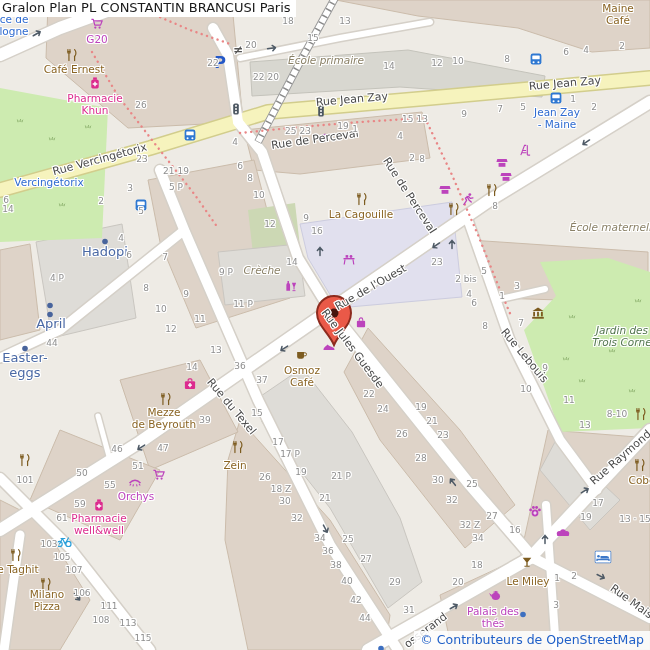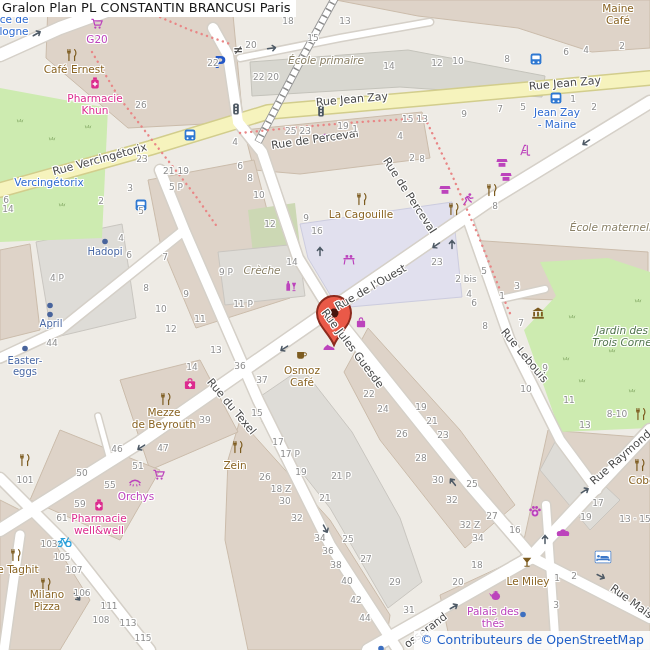--- a/index.html
+++ b/index.html
@@ -4,21 +4,21 @@
 <style>
   :root{ }
   body{margin:0}
   #map{position:relative;width:650px;height:650px;overflow:hidden;background:#eeebe5;font-family:"DejaVu Sans",sans-serif}
   #base{position:absolute;left:0;top:0}
   .lbl{position:absolute;white-space:pre;text-align:center;line-height:1.13;pointer-events:none;
        text-shadow:1px 0 0 #fff,-1px 0 0 #fff,0 1px 0 #fff,0 -1px 0 #fff,1px 1px 0 #fff,-1px -1px 0 #fff,1px -1px 0 #fff,-1px 1px 0 #fff}
   .num{font-size:9px;color:#8e8e8e}
   .street{font-size:11px;color:#4a4a4a}
   .cls-transit{font-size:10.5px;color:#2f6bd0}
-  .cls-company{font-size:10px;color:#4a69a5}
+  .cls-company{font-size:13px;color:#4a69a5}
   .cls-food{font-size:10.5px;color:#8a6423}
   .cls-shop{font-size:10.5px;color:#bc43bc}
   .cls-pharmacy{font-size:10.5px;color:#dc2b8e}
   .cls-civic{font-size:10.5px;color:#8a8066;font-style:italic}
   .cls-park{font-size:10.5px;color:#53774e;font-style:italic}
   .cls-crossing{font-size:12px;color:#555;font-weight:bold}
   .poi{position:absolute;pointer-events:none}
   #title{position:absolute;left:0;top:0;background:#fff;color:#1a1a1a;font-size:13px;padding:0 5px 2px 2px;z-index:30}
   #attrib{position:absolute;right:0;bottom:0;background:rgba(255,255,255,.85);color:#2060c8;font-size:12.5px;padding:1px 6px 3px;z-index:30}
 </style>

